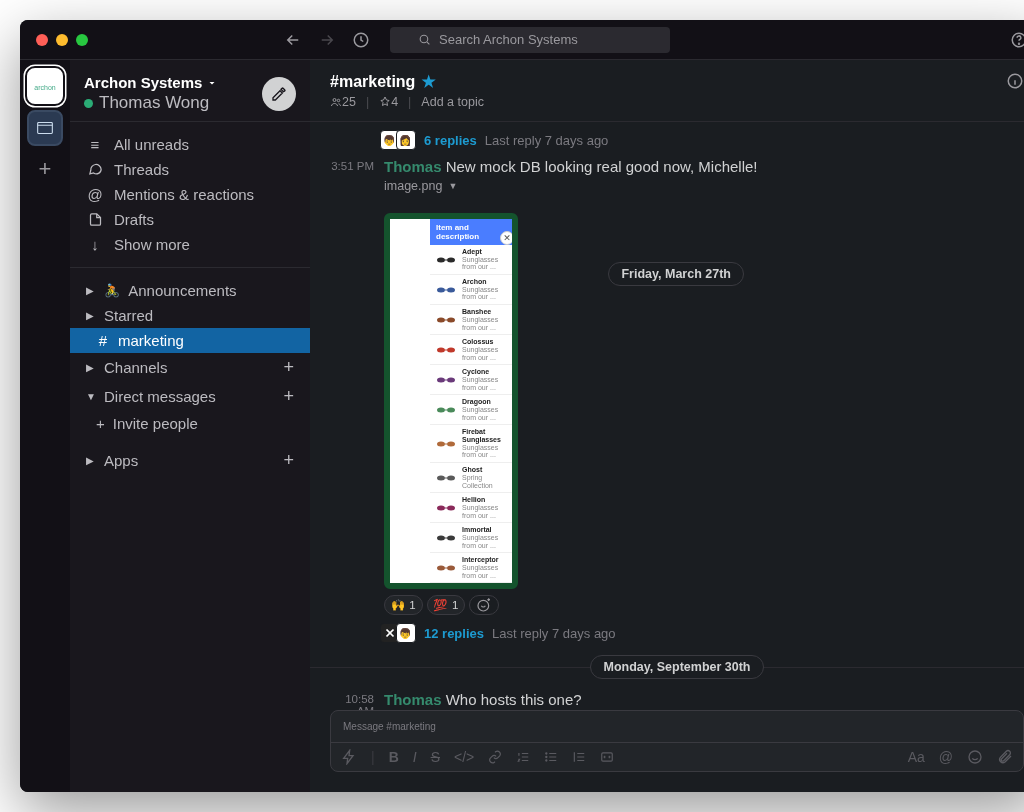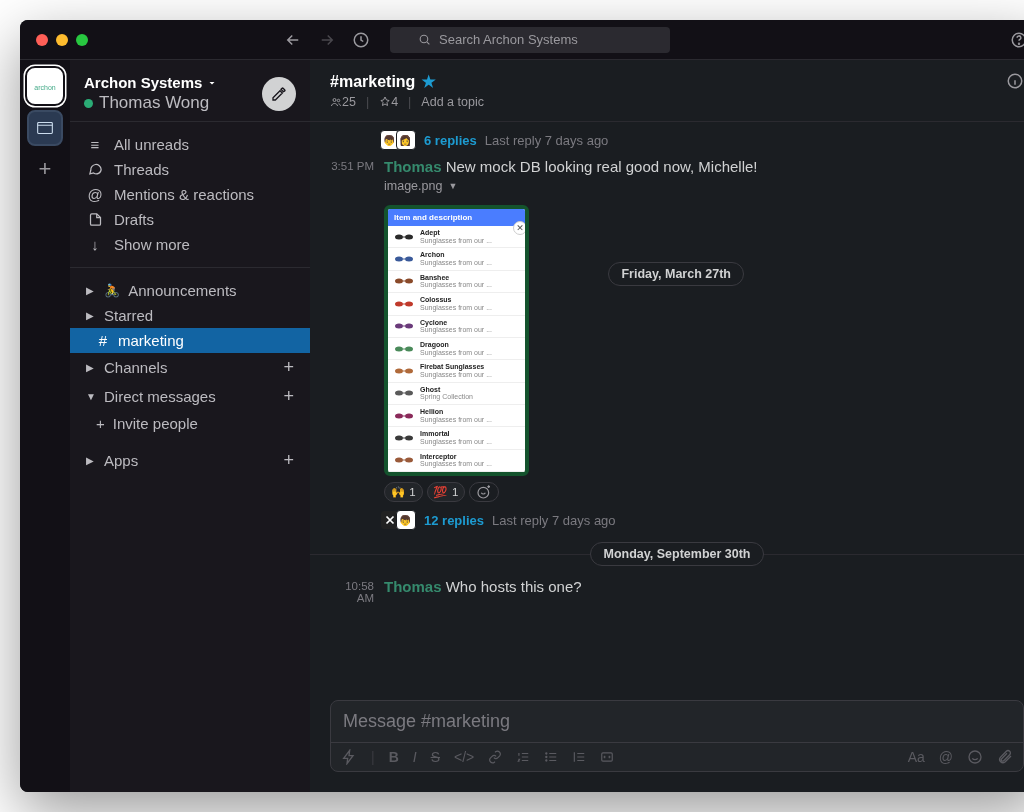--- a/index.html
+++ b/index.html
@@ -70,37 +70,37 @@
 .reply-avatar { width: 20px; height: 20px; border-radius: 4px; background: #fff; border: 1.5px solid #1a1d21; margin-left: -4px; display: flex; align-items: center; justify-content: center; font-size: 10px; }
 .reply-link { color: #1d9bd1; font-weight: 600; cursor: pointer; }
 .reply-meta { color: #7b7a80; }
 
 .date-divider { display: flex; align-items: center; justify-content: center; padding: 8px 0; position: relative; }
 .date-divider::before { content: ''; position: absolute; left: 0; right: 0; top: 50%; height: 1px; background: #2b2a30; z-index: 0; }
 .date-pill { background: #1a1d21; border: 1px solid #3a3a40; border-radius: 14px; padding: 4px 12px; font-size: 12.5px; color: #d1d2d3; font-weight: 600; position: relative; z-index: 1; }
 .date-pill.inline { position: absolute; right: 300px; top: 140px; z-index: 5; }
 
 .attachment { margin-top: 4px; }
-.attach-label { font-size: 12.5px; color: #9a999e; display: flex; align-items: center; gap: 6px; margin-bottom: 12px; }
+.attach-label { font-size: 12.5px; color: #9a999e; display: flex; align-items: center; gap: 6px; margin-bottom: 20px; }
 .attach-caret { font-size: 9px; }
-.attach-img { width: 145px; background: #fff; border-radius: 6px; overflow: hidden; border: 4px solid #14532d; position: relative; }
+.attach-img { width: 134px; background: #fff; border-radius: 6px; overflow: hidden; border: 6px solid #14532d; position: relative; padding-left: 40px; }
 .attach-hdr { background: #4a7dff; color: #fff; font-size: 8px; font-weight: 600; padding: 4px 6px; }
 .attach-row { display: flex; align-items: center; gap: 6px; padding: 3px 6px; border-bottom: 1px solid #eee; }
 .attach-glasses { width: 20px; height: 8px; flex-shrink: 0; }
 .attach-txt { font-size: 7px; line-height: 1.1; color: #222; }
 .attach-txt .t1 { font-weight: 600; }
 .attach-txt .t2 { color: #888; }
 .attach-close { position: absolute; top: 12px; right: -2px; width: 14px; height: 14px; border-radius: 50%; background: #fff; border: 1px solid #ccc; font-size: 9px; display: flex; align-items: center; justify-content: center; color: #555; }
 
 .reactions { display: flex; gap: 4px; margin-top: 6px; }
 .reaction { display: flex; align-items: center; gap: 4px; background: #222529; border: 1px solid #3a3a40; border-radius: 12px; padding: 1px 6px; font-size: 11.5px; cursor: pointer; color: #d1d2d3; }
 .add-reaction { background: transparent; }
 
 .composer { margin: 0 20px 20px 20px; border: 1px solid #3a3a40; border-radius: 8px; background: #222529; }
-.composer-input { padding: 10px 12px; color: #7b7a80; font-size: 18px; }
+.composer-input { padding: 10px 12px; color: #7b7a80; font-size: 10px; }
 .composer-toolbar { display: flex; align-items: center; padding: 6px 10px; gap: 14px; color: #5a5a60; font-size: 14px; border-top: 1px solid #3a3a40; }
 .tb-right { margin-left: auto; display: flex; gap: 14px; }
 .tb-btn { cursor: pointer; display: flex; align-items: center; }
 
 svg { display: block; }
 </style>
 </head>
 <body>
 
 <div class="window">

